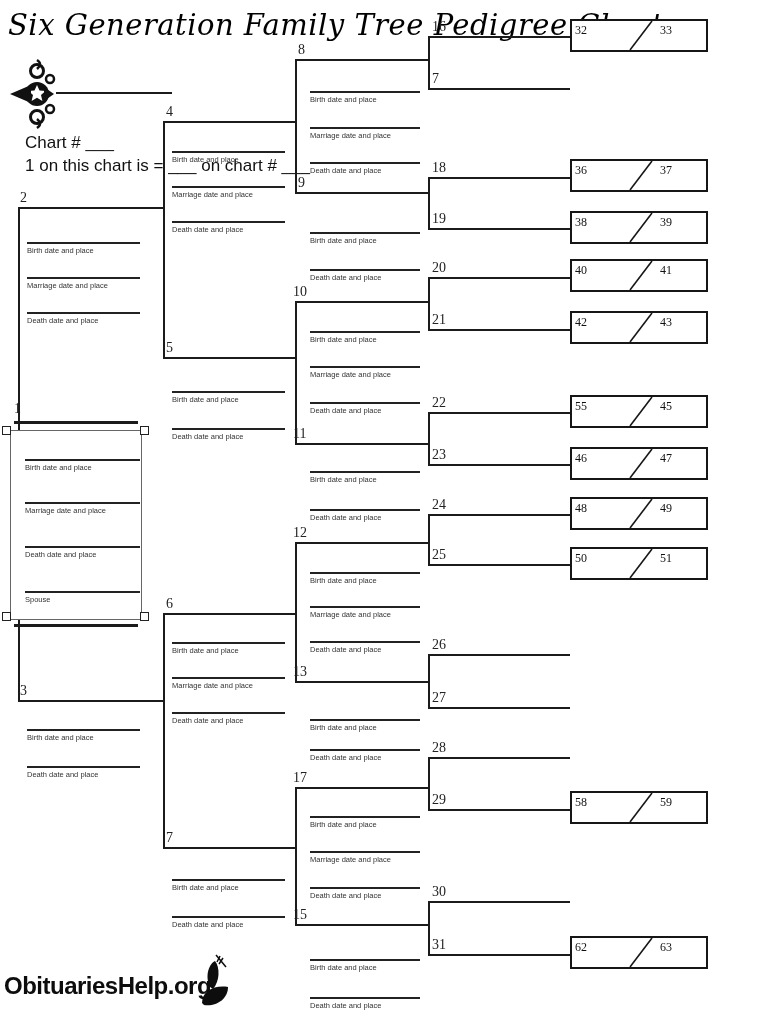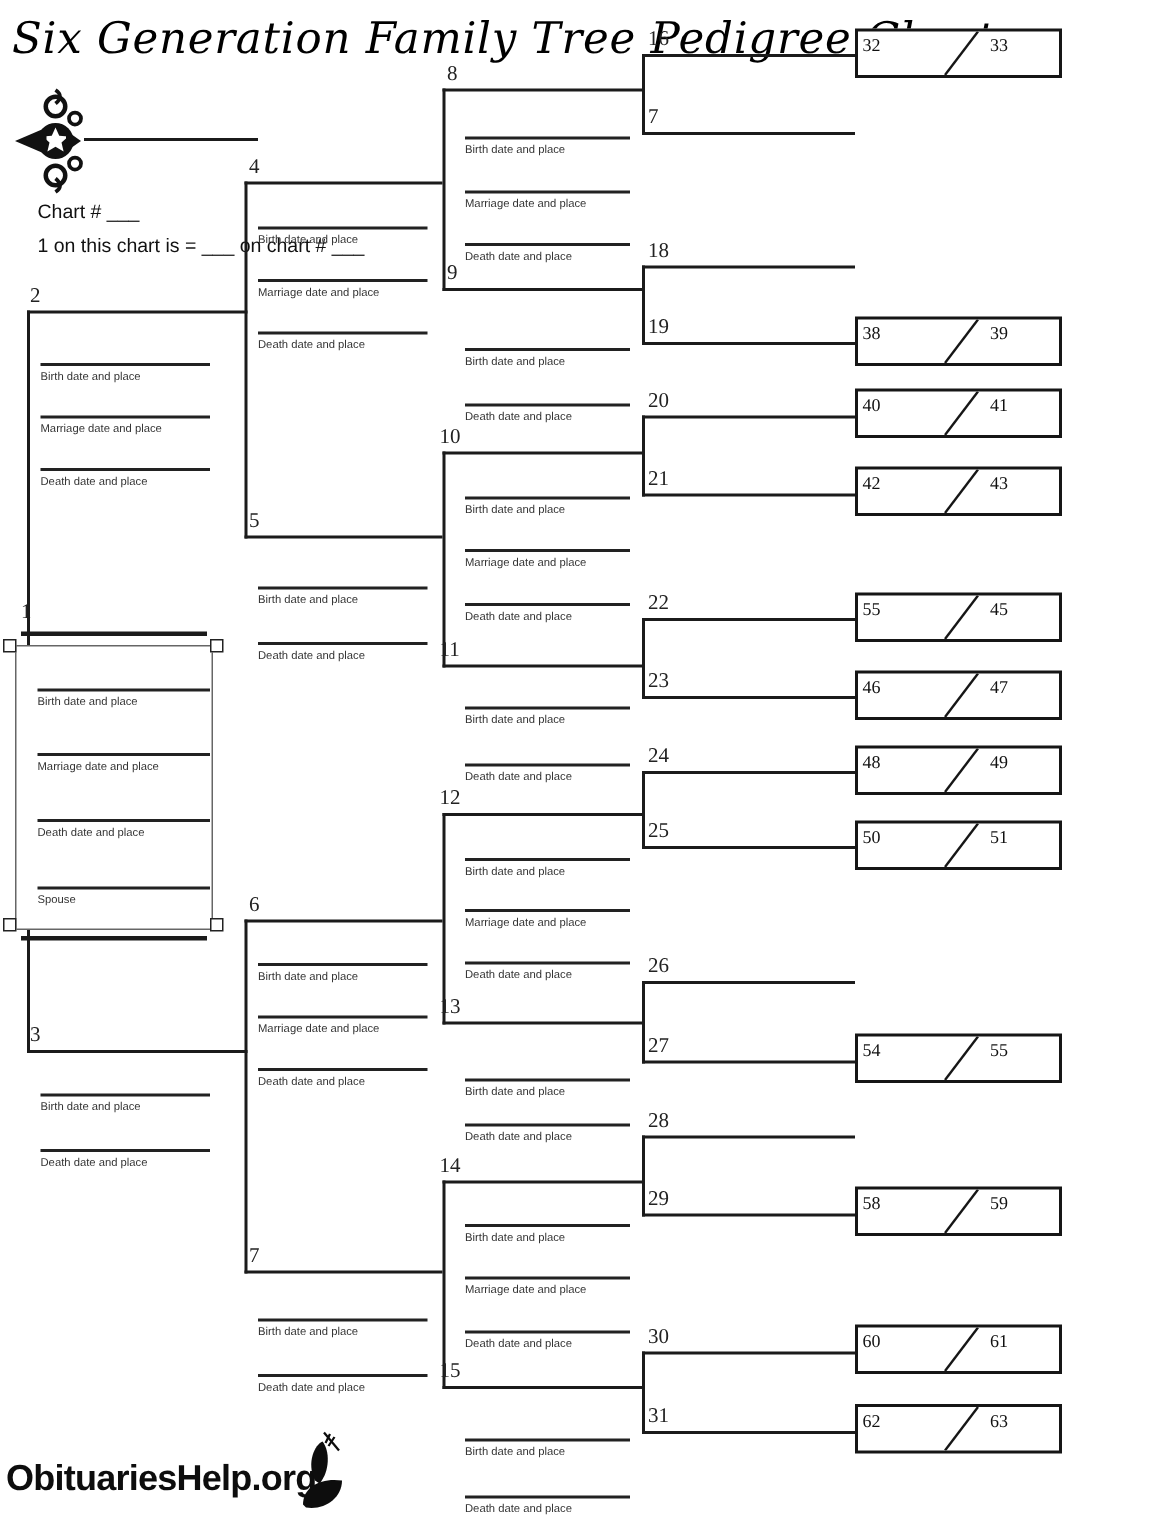--- a/index.html
+++ b/index.html
@@ -1,20 +1,20 @@
 <!DOCTYPE html>
 <html><head>
 <meta charset="utf-8">
 <style>
   html,body{margin:0;padding:0;background:#fff;}
   #page{position:relative;width:770px;height:1024px;background:#ffffff;overflow:hidden;
         font-family:"Liberation Sans",sans-serif;color:#111;}
   .title{position:absolute;left:8px;top:8px;font-family:"DejaVu Serif",serif;font-style:italic;
          font-size:29px;letter-spacing:.5px;color:#000;white-space:nowrap;}
-  .smalltext{position:absolute;font-size:13px;color:#111;white-space:nowrap;}
+  .smalltext{position:absolute;font-size:17px;color:#111;white-space:nowrap;}
   .num{position:absolute;font-family:"Liberation Serif",serif;font-size:14px;color:#222;line-height:1;}
   .hl{position:absolute;height:2px;background:#1b1b1b;}
   .vl{position:absolute;width:2px;background:#1b1b1b;}
   .fl{position:absolute;height:2px;background:#222;}
   .flab{position:absolute;font-size:7.5px;color:#333;white-space:nowrap;line-height:1;}
   .abox{position:absolute;left:570px;width:134px;height:29px;border:2px solid #161616;background:#fff;}
   .abox .ln{position:absolute;left:3px;top:2px;font-family:"Liberation Serif",serif;font-size:12px;}
   .abox .rn{position:absolute;left:88px;top:2px;font-family:"Liberation Serif",serif;font-size:12px;}
   .abox svg{position:absolute;left:0;top:0;}
   .box1frame{position:absolute;left:10px;top:430px;width:130px;height:188px;border:1.5px solid #666;}
@@ -165,21 +165,21 @@
   <div class="fl" style="left:310px;top:641px;width:110px"></div>
   <div class="flab" style="left:310px;top:646px">Death date and place</div>
 
   <div class="num" style="left:293px;top:665px">13</div>
   <div class="hl" style="left:295px;top:681px;width:133px"></div>
   <div class="fl" style="left:310px;top:719px;width:110px"></div>
   <div class="flab" style="left:310px;top:724px">Birth date and place</div>
   <div class="fl" style="left:310px;top:749px;width:110px"></div>
   <div class="flab" style="left:310px;top:754px">Death date and place</div>
 
-  <div class="num" style="left:293px;top:771px">14</div>
+  <div class="num" style="left:293px;top:771px">17</div>
   <div class="hl" style="left:295px;top:787px;width:133px"></div>
   <div class="fl" style="left:310px;top:816px;width:110px"></div>
   <div class="flab" style="left:310px;top:821px">Birth date and place</div>
   <div class="fl" style="left:310px;top:851px;width:110px"></div>
   <div class="flab" style="left:310px;top:856px">Marriage date and place</div>
   <div class="fl" style="left:310px;top:887px;width:110px"></div>
   <div class="flab" style="left:310px;top:892px">Death date and place</div>
 
   <div class="num" style="left:293px;top:908px">15</div>
   <div class="hl" style="left:295px;top:924px;width:133px"></div>
@@ -230,20 +230,27 @@
   <div class="num" style="left:432px;top:938px">31</div>
   <div class="hl" style="left:428px;top:954px;width:142px"></div>
 
   <div class="abox" style="top:19px">
       <span class="ln">32</span>
       <svg width="134" height="29">
         <line x1="58" y1="29" x2="80" y2="0" stroke="#161616" stroke-width="1.6"></line>
       </svg>
       <span class="rn">33</span>
     </div>
+  <div class="abox" style="top:159px">
+      <span class="ln">36</span>
+      <svg width="134" height="29">
+        <line x1="58" y1="29" x2="80" y2="0" stroke="#161616" stroke-width="1.6"></line>
+      </svg>
+      <span class="rn">37</span>
+    </div>
   <div class="abox" style="top:211px">
       <span class="ln">38</span>
       <svg width="134" height="29">
         <line x1="58" y1="29" x2="80" y2="0" stroke="#161616" stroke-width="1.6"></line>
       </svg>
       <span class="rn">39</span>
     </div>
   <div class="abox" style="top:259px">
       <span class="ln">40</span>
       <svg width="134" height="29">
@@ -279,40 +286,26 @@
       </svg>
       <span class="rn">49</span>
     </div>
   <div class="abox" style="top:547px">
       <span class="ln">50</span>
       <svg width="134" height="29">
         <line x1="58" y1="29" x2="80" y2="0" stroke="#161616" stroke-width="1.6"></line>
       </svg>
       <span class="rn">51</span>
     </div>
-  <div class="abox" style="top:689px">
-      <span class="ln">54</span>
-      <svg width="134" height="29">
-        <line x1="58" y1="29" x2="80" y2="0" stroke="#161616" stroke-width="1.6"></line>
-      </svg>
-      <span class="rn">55</span>
-    </div>
   <div class="abox" style="top:791px">
       <span class="ln">58</span>
       <svg width="134" height="29">
         <line x1="58" y1="29" x2="80" y2="0" stroke="#161616" stroke-width="1.6"></line>
       </svg>
       <span class="rn">59</span>
-    </div>
-  <div class="abox" style="top:883px">
-      <span class="ln">60</span>
-      <svg width="134" height="29">
-        <line x1="58" y1="29" x2="80" y2="0" stroke="#161616" stroke-width="1.6"></line>
-      </svg>
-      <span class="rn">61</span>
     </div>
   <div class="abox" style="top:936px">
       <span class="ln">62</span>
       <svg width="134" height="29">
         <line x1="58" y1="29" x2="80" y2="0" stroke="#161616" stroke-width="1.6"></line>
       </svg>
       <span class="rn">63</span>
     </div>
 
   <div class="logo-text">ObituariesHelp.org</div>

